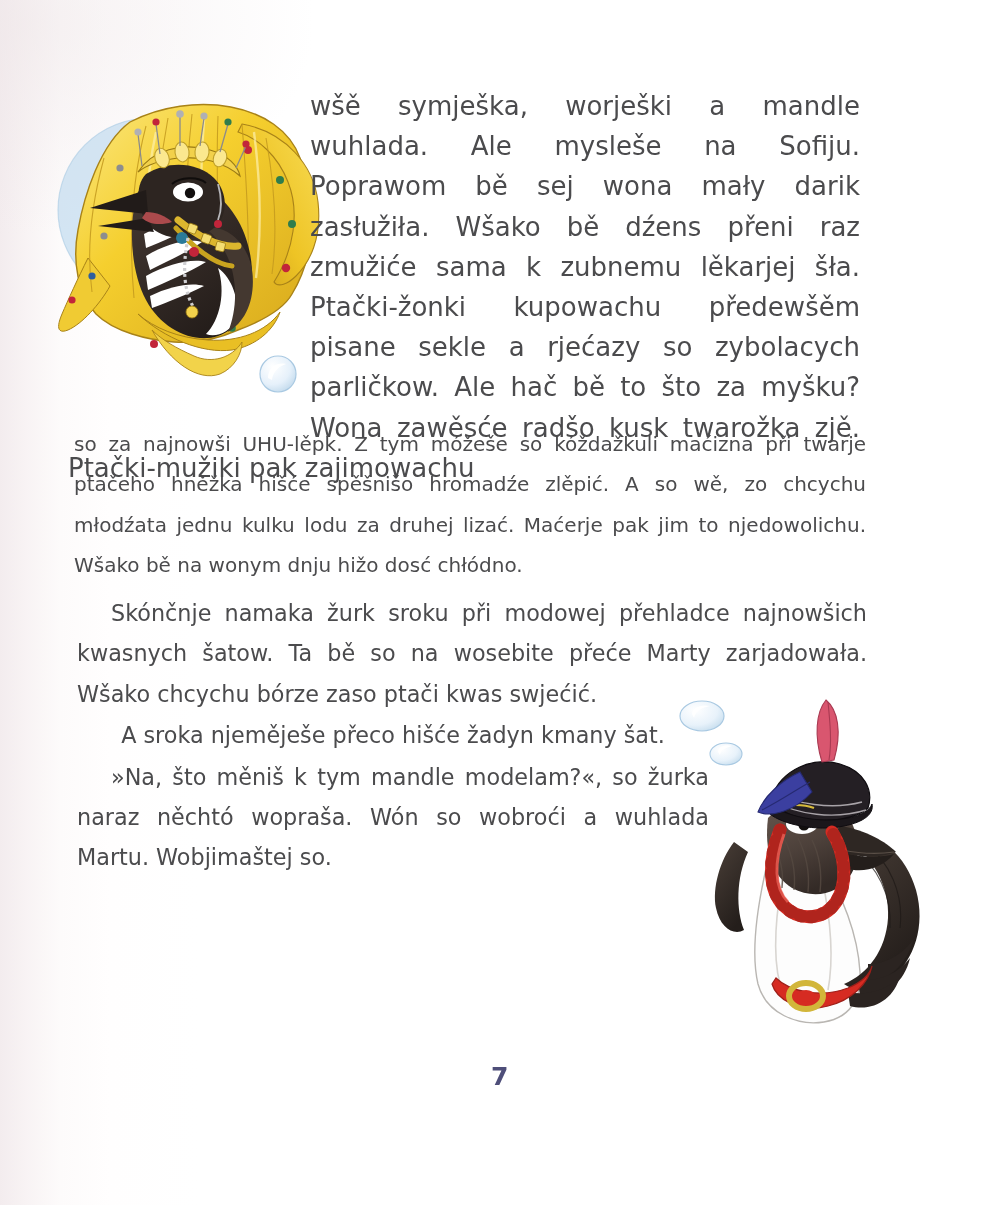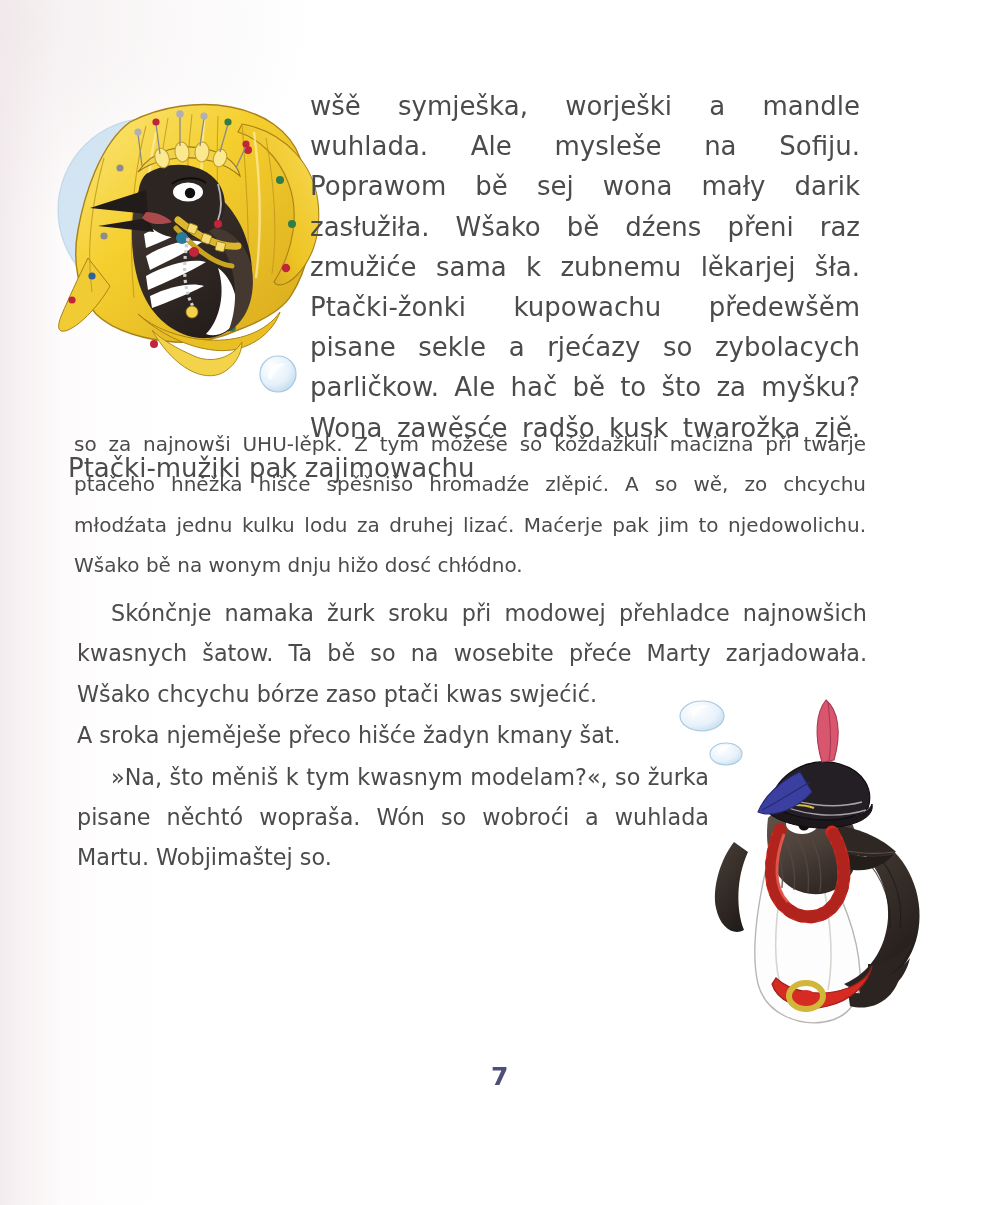--- a/index.html
+++ b/index.html
@@ -78,21 +78,21 @@
     top: 592px;
     width: 792px;
     font-size: 22.3px;
     line-height: 40.4px;
     text-align: justify;
   }
   .block-low p { margin: 1px; }
   .indent { text-indent: 34px; }
 
   
-  .narrow { width: 632px; text-align: left; }
+  .narrow { width: 632px; text-align: center; }
   .narrow-j { width: 632px; text-align: justify; }
 
   
   .folio {
     position: absolute;
     left: 0;
     right: 0;
     top: 1062px;
     text-align: center;
     font-size: 25px;
@@ -395,17 +395,17 @@
     <p>wšě symješka, worješki a mandle wuhlada. Ale mysleše na Sofiju. Poprawom bě sej wona mały darik zasłužiła. Wšako bě dźens přeni raz zmužiće sama k zubnemu lěkarjej šła. Ptački-žonki kupowachu předewšěm pisane sekle a rjećazy so zybolacych parličkow. Ale hač bě to što za myšku? Wona zawěsće radšo kusk twarožka zjě. Ptački-mužiki pak zajimowachu</p>
   </div>
 
   <div class="textblock block-mid">
     <p>so za najnowši UHU-lěpk. Z tym móžeše so kóždažkuli maćizna při twarje ptačeho hněžka hišće spěšnišo hromadźe zlěpić. A so wě, zo chcychu młodźata jednu kulku lodu za druhej lizać. Maćerje pak jim to njedowolichu. Wšako bě na wonym dnju hižo dosć chłódno.</p>
   </div>
 
   <div class="textblock block-low">
     <p class="indent">Skónčnje namaka žurk sroku při modowej přehladce najnowšich kwasnych šatow. Ta bě so na wosebite přeće Marty zarjadowała. Wšako chcychu bórze zaso ptači kwas swjećić.</p>
     <p class="narrow">A sroka njeměješe přeco hišće žadyn kmany šat.</p>
-    <p class="narrow-j indent">»Na, što měniš k tym kwasnym modelam?«, so žurka pisane něchtó wopraša. Wón so wobroći a wuhlada Martu. Wobjimaštej so.</p>
+    <p class="narrow-j indent">»Na, što měniš k tym mandle modelam?«, so žurka naraz něchtó wopraša. Wón so wobroći a wuhlada Martu. Wobjimaštej so.</p>
   </div>
 
   <div class="folio">7</div>
 </div>
 
 </body></html>

